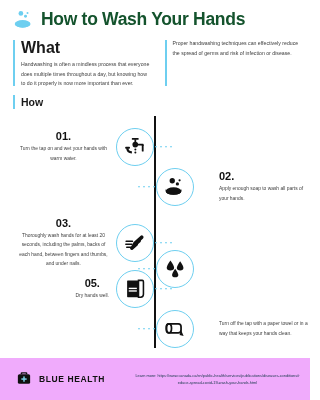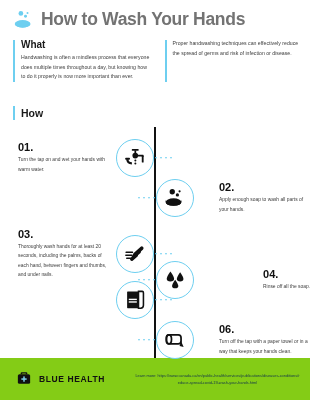--- a/index.html
+++ b/index.html
@@ -15,21 +15,21 @@
   .header {
     display:flex;
     align-items:center;
     gap:7px;
     padding:9px 0 0 13px;
   }
   .header-icon { width:21px; height:21px; flex:0 0 21px; }
   .page-title {
     font-size:17.5px;
     font-weight:bold;
-    color:#737373;
+    color:#14532d;
     letter-spacing:-0.3px;
     white-space:nowrap;
   }
 
   
   .intro {
     display:flex;
     margin-top:9px;
     padding:0 8px 0 13px;
     gap:14px;
@@ -38,37 +38,37 @@
   .accent-bar {
     width:2px;
     background:#6ecff0;
     flex:0 0 2px;
     align-self:stretch;
     margin-top:1px;
     max-height:46px;
   }
   .intro-body { flex:1; }
   .section-head {
-    font-size:10px;
+    font-size:16px;
     font-weight:bold;
     color:#1a1a1a;
     margin-bottom:3px;
   }
   .section-text {
     font-size:5.2px;
     line-height:1.85;
     color:#3d3d3d;
   }
 
   
   .how-wrap {
     display:flex;
     gap:6px;
     padding:0 0 0 13px;
-    margin-top:24px;
+    margin-top:6px;
     align-items:center;
   }
   .how-bar { width:2px; height:14px; background:#6ecff0; flex:0 0 2px; }
   .how-head { font-size:10.5px; font-weight:bold; color:#1a1a1a; }
 
   
   .steps {
     position:relative;
     margin-top:7px;
     height:232px;
@@ -98,21 +98,21 @@
     background:#ffffff;
     display:flex;
     align-items:center;
     justify-content:center;
     position:relative;
     z-index:2;
   }
   .step-circle svg { width:22px; height:22px; display:block; }
 
   .step-text { max-width:98px; }
-  .step.left .step-text { text-align:left; padding-right:7px; }
+  .step.left .step-text { text-align:center; padding-right:7px; }
   .step.right .step-text { text-align:left; padding-left:7px; }
 
   .step-num {
     font-size:11px;
     font-weight:bold;
     color:#111111;
     line-height:1.1;
     margin-bottom:2px;
   }
   .step-desc {
@@ -133,21 +133,21 @@
     z-index:1;
   }
   .step.left .dots  { right:-18px; }
   .step.right .dots { left:-18px; }
 
   
   .footer {
     position:absolute;
     left:0; bottom:0;
     width:310px; height:42px;
-    background:#84cc16;
+    background:#f0abfc;
     display:flex;
     align-items:center;
     padding:0 10px 0 16px;
   }
   .brand { display:flex; align-items:center; gap:7px; flex:0 0 auto; }
   .brand-icon { width:16px; height:18px; }
   .brand-name {
     font-size:8.5px;
     font-weight:bold;
     color:#111111;
@@ -264,27 +264,27 @@
 
   <div class="step right" style="top:130px;">
     <div class="dots"></div>
     <div class="step-circle">
       <svg viewBox="0 0 24 24" xmlns="http://www.w3.org/2000/svg" fill="#111111">
         <path d="M7 2.6 Q11 8 11 10.7 Q11 13.6 7 13.6 Q3 13.6 3 10.7 Q3 8 7 2.6 Z"></path>
         <path d="M17.6 3.6 Q21.2 8.5 21.2 11 Q21.2 13.7 17.6 13.7 Q14 13.7 14 11 Q14 8.5 17.6 3.6 Z"></path>
         <path d="M12.2 11.6 Q15.6 16.2 15.6 18.5 Q15.6 21 12.2 21 Q8.8 21 8.8 18.5 Q8.8 16.2 12.2 11.6 Z"></path>
       </svg>
     </div>
-    <div class="step-text">
-      <div class="step-num">04.</div>
-      <div class="step-desc">Rinse off all the soap.</div>
-    </div>
   </div>
 
   <div class="step left" style="top:150px;">
+    <div class="step-text">
+      <div class="step-num">05.</div>
+      <div class="step-desc">Dry hands well.</div>
+    </div>
     <div class="step-circle">
       <svg viewBox="0 0 24 24" xmlns="http://www.w3.org/2000/svg" fill="#111111">
         <rect x="3.4" y="2.6" width="12.4" height="18.4" rx="0.7"></rect>
         <rect x="5.2" y="10.6" width="8.8" height="1.5" fill="#ffffff"></rect>
         <rect x="5.2" y="13.4" width="8.8" height="1.5" fill="#ffffff"></rect>
         <path d="M15.8 2.6 L19.9 2.6 Q21.2 2.6 21.2 4 L21.2 17.8 Q21.2 21 18.2 21 L15.8 21 Z" fill="none" stroke="#111111" stroke-width="1.7"></path>
       </svg>
     </div>
     <div class="dots"></div>
   </div>
@@ -292,21 +292,20 @@
   <div class="step right" style="top:190px;">
     <div class="dots"></div>
     <div class="step-circle">
       <svg viewBox="0 0 24 24" xmlns="http://www.w3.org/2000/svg" fill="none" stroke="#111111" stroke-width="1.9">
         <path d="M5.4 6.4 L15.6 6.4 Q18.6 6.4 18.6 9.6 L18.6 13 Q18.6 16.2 15.6 16.2 L5.4 16.2 Q2.6 16.2 2.6 13 L2.6 9.6 Q2.6 6.4 5.4 6.4 Z"></path>
         <ellipse cx="5.4" cy="11.3" rx="2.8" ry="4.9"></ellipse>
         <path d="M18.6 13.2 L21.4 19.6 L17 18.6 Z" fill="#111111" stroke="none"></path>
       </svg>
     </div>
     <div class="step-text">
-      <div class="step-num">06.</div>
       <div class="step-desc">Turn off the tap with a paper towel or in a way that keeps your hands clean.</div>
     </div>
   </div>
 
 </div>
 
 <div class="footer">
   <div class="brand">
     <span class="brand-icon">
       <svg viewBox="0 0 24 24" xmlns="http://www.w3.org/2000/svg" fill="#111111">

